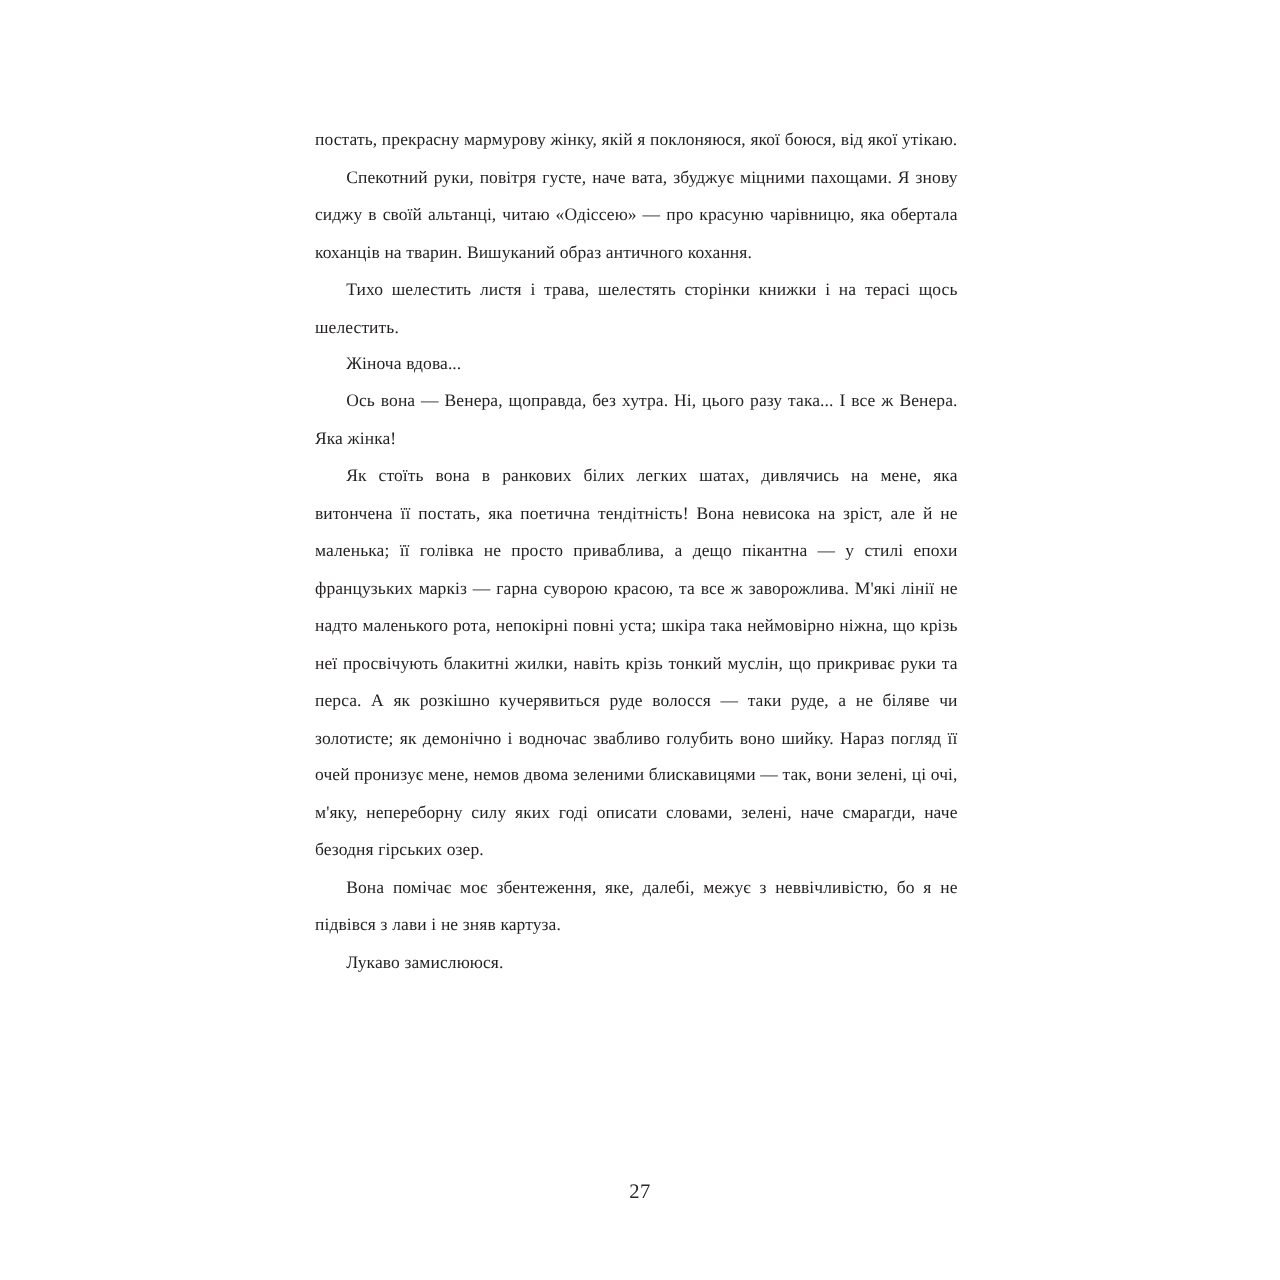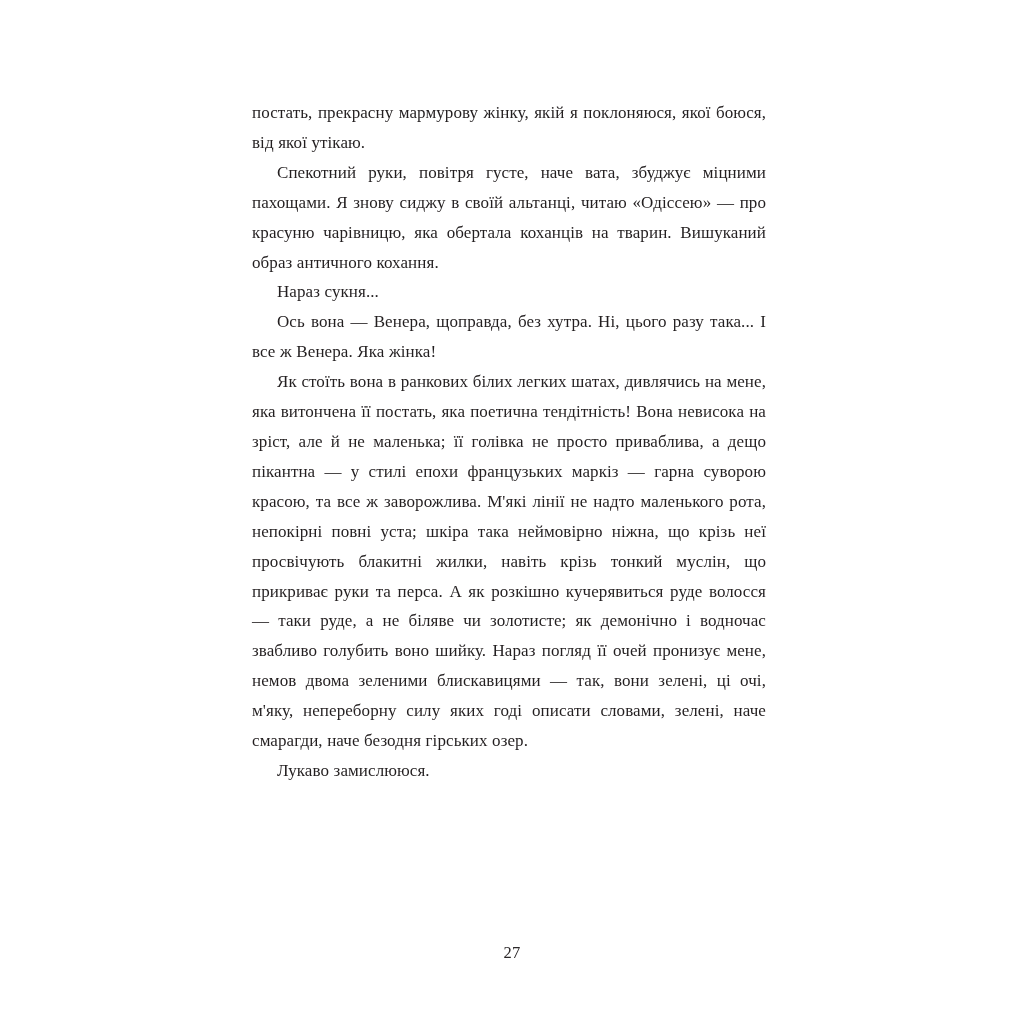--- a/index.html
+++ b/index.html
@@ -28,21 +28,21 @@
   #text-block {
     position: absolute;
     left: 252px;
     top: 98px;
     width: 514px;
   }
 
   .para {
     margin: 0;
     padding: 0;
-    font-size: 17px;
+    font-size: 14px;
     line-height: 29.9px;
     text-align: justify;
     text-justify: inter-word;
     text-indent: 25px;
     hyphens: manual;
     -webkit-hyphens: manual;
     word-spacing: 0.01em;
     letter-spacing: 0.005em;
   }
 
@@ -71,21 +71,23 @@
   }
 </style>
 </head>
 <body>
 
 <div id="page">
 
   <div id="text-block">
     <p class="para continued">постать, прекрасну мармурову жінку, якій я поклоняюся, якої боюся, від якої утікаю.</p>
     <p class="para">Спекотний руки, повітря густе, наче вата, збуджує міцними пахощами. Я знову сиджу в своїй альтанці, читаю «Одіссею» — про красуню чарівницю, яка обертала коханців на тварин. Вишуканий образ античного кохання.</p>
-    <p class="para">Нараз сукня...</p>
+    <p class="para">Тихо шелестить листя і трава, шелестять сторінки книжки і на терасі щось шелестить.</p>
+    <p class="para">Жіноча вдова...</p>
     <p class="para">Ось вона — Венера, щоправда, без хутра. Ні, цього разу така... І все ж Венера. Яка жінка!</p>
     <p class="para">Як стоїть вона в ранкових білих легких шатах, дивлячись на мене, яка витончена її постать, яка поетична тендітність! Вона невисока на зріст, але й не маленька; її голівка не просто приваблива, а дещо пікантна — у стилі епохи французьких маркіз — гарна суворою красою, та все ж заворожлива. М'які лінії не надто маленького рота, непокірні повні уста; шкіра така неймовірно ніжна, що крізь неї просвічують блакитні жилки, навіть крізь тонкий муслін, що прикриває руки та перса. А як розкішно кучерявиться руде волосся — таки руде, а не біляве чи золотисте; як демонічно і водночас звабливо голубить воно шийку. Нараз погляд її очей пронизує мене, немов двома зеленими блискавицями — так, вони зелені, ці очі, м'яку, непереборну силу яких годі описати словами, зелені, наче смарагди, наче безодня гірських озер.</p>
+    <p class="para">Вона помічає моє збентеження, яке, далебі, межує з неввічливістю, бо я не підвівся з лави і не зняв картуза.</p>
     <p class="para">Лукаво замислююся.</p>
   </div>
 
   <div id="page-number">27</div>
 
 </div>
 
 </body></html>

